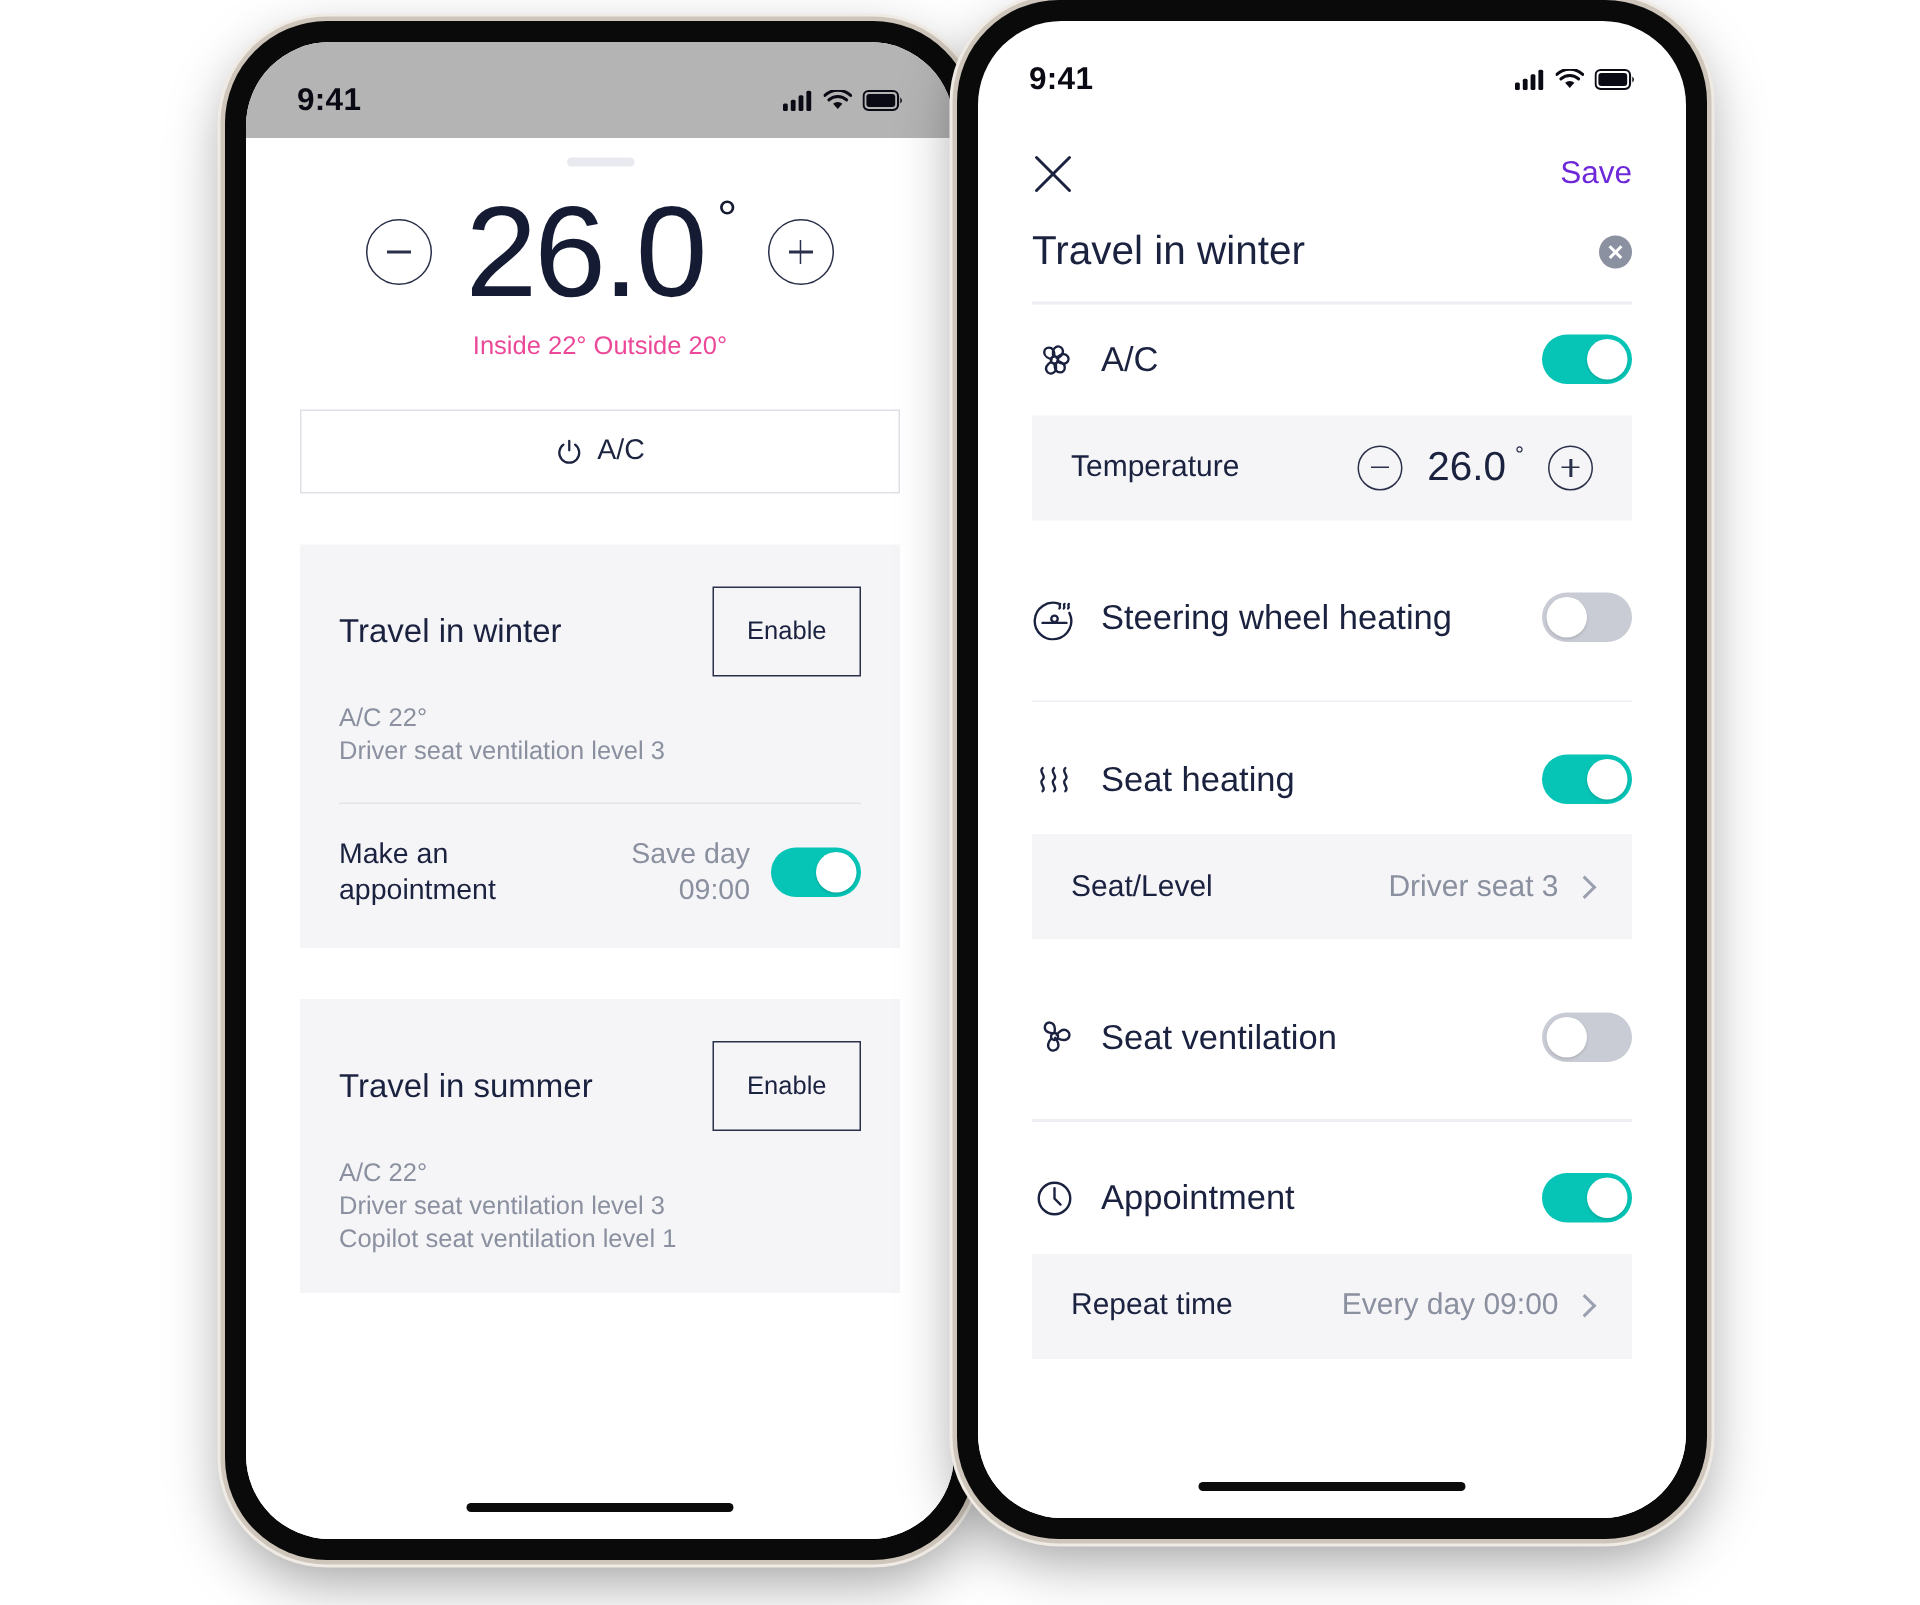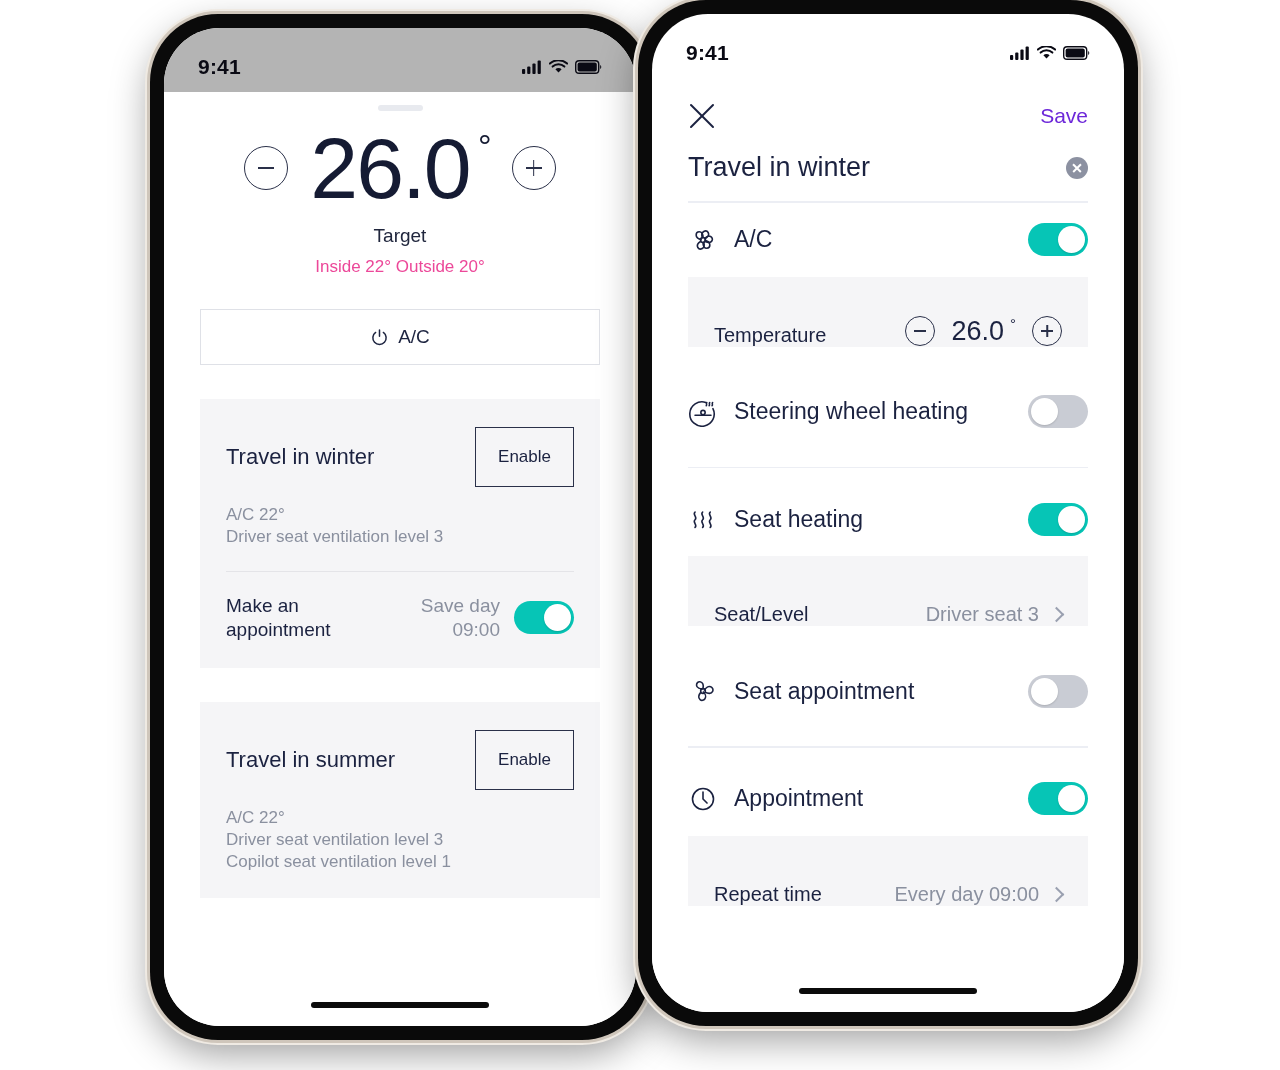--- a/index.html
+++ b/index.html
@@ -182,21 +182,21 @@
     height: 74px;
     gap: 16px;
   }
   .rp-row .ico { width: 30px; height: 30px; flex: 0 0 auto; display:block; }
   .rp-row .lbl { font-size: 23px; color: #1b2240; flex: 1 1 auto; }
 
   .rp-sub {
     margin: 0 36px;
     background: #f5f5f7;
     height: 70px;
-    display: flex; align-items: flex-end; justify-content: space-between;
+    display: flex; align-items: center; justify-content: space-between;
     padding: 0 26px;
   }
   .rp-sub .sub-lbl { font-size: 20px; color: #1b2240; }
   .rp-sub .sub-val { font-size: 20px; color: #8a909f; display:flex; align-items:center; gap:12px; }
   .chev { width: 11px; height: 11px; border-right: 2px solid #9aa0b0; border-top: 2px solid #9aa0b0; transform: rotate(45deg); display:block; }
 
   .temp-stepper { display: flex; align-items: center; gap: 16px; }
   .sm-circ {
     width: 30px; height: 30px; border-radius: 50%;
     border: 1.5px solid #2a3049;
@@ -262,21 +262,20 @@
             <span class="bar"></span>
           </div>
           <div class="temp-num">
             <span>26.0</span><span class="deg">°</span>
           </div>
           <div class="circ-btn plus">
             <span class="bar"></span>
           </div>
         </div>
 
-        <div class="target-label">Target</div>
         <div class="ambient">Inside 22°  Outside 20°</div>
 
         <div class="ac-button">
           <svg class="power-icon" viewBox="0 0 24 24">
             <path d="M7.1 5.6 a8.4 8.4 0 1 0 9.8 0" stroke="#1d2440" stroke-width="1.9" fill="none" stroke-linecap="round"></path>
             <line x1="12" y1="2.4" x2="12" y2="10.4" stroke="#1d2440" stroke-width="1.9" stroke-linecap="round"></line>
           </svg>
           <span>A/C</span>
         </div>
 
@@ -441,21 +440,21 @@
 
         <div class="rp-row">
           <svg class="ico" viewBox="0 0 32 32">
             <g fill="none" stroke="#1b2240" stroke-width="1.7" stroke-linejoin="round">
               <circle cx="16" cy="16" r="2.5"></circle>
               <path d="M16 13.5 c0.8-3.6 0-7 -3.2-7.4 -2.2-0.3 -3.8 1.6 -3.7 3.7 0.1 2.9 3.9 4.2 6.9 3.7"></path>
               <path d="M18.2 17.2 c3.2 1.8 6.6 2 8.1-0.8 1-1.9 -0.2-4.1 -2.1-4.9 -2.6-1.1 -5.5 1.4 -6.9 4"></path>
               <path d="M13.8 17.2 c-2.4 2.8 -3.4 6.1 -0.9 8.1 1.7 1.4 4 0.6 5.2-1 1.7-2.3 0-5.8 -2.2-7.8"></path>
             </g>
           </svg>
-          <span class="lbl">Seat appointment</span>
+          <span class="lbl">Seat ventilation</span>
           <div class="toggle off">
             <span class="knob"></span>
           </div>
         </div>
 
         <div class="rp-sep"></div>
         <div class="rp-spacer-sm"></div>
 
         <div class="rp-row">
           <svg class="ico" viewBox="0 0 32 32">

